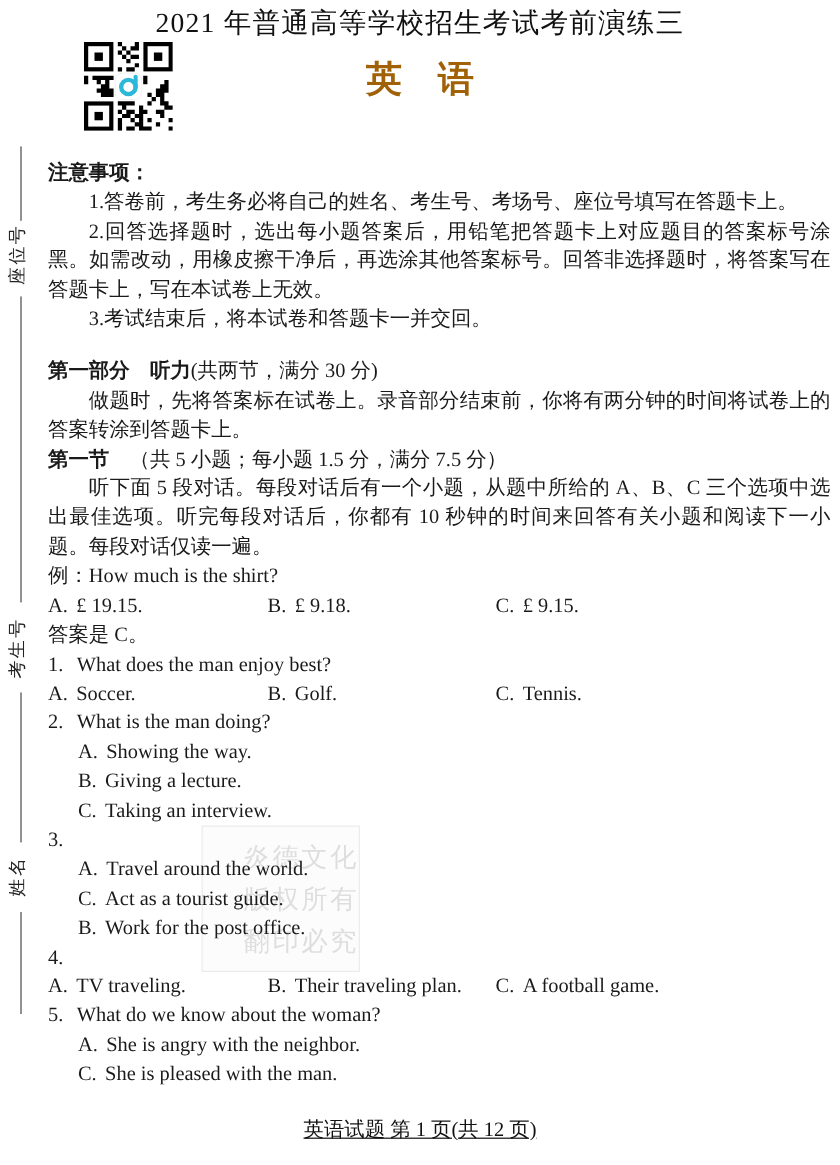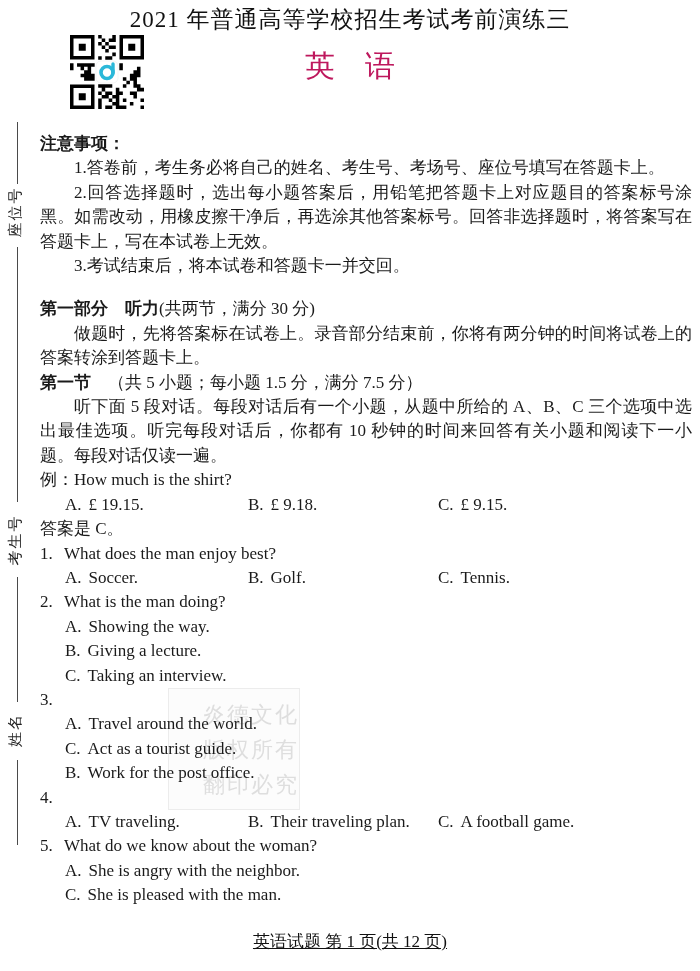--- a/index.html
+++ b/index.html
@@ -45,38 +45,38 @@
   }
 
   
   .header { position: relative; height: 132px; z-index: 1; }
   .paper-title {
     text-align: center; font-size: 23px; padding-top: 4px;
     letter-spacing: 1px; color: #111;
   }
   .subject-title {
     position: absolute; top: 46px; left: 0; width: 100%;
-    text-align: center; font-size: 30px; font-weight: normal; color: #be185d;
+    text-align: center; font-size: 30px; font-weight: bold; color: #a16207;
   }
   .qr-wrap { position: absolute; left: 70px; top: 35px; width: 74px; height: 74px; }
 
   
   .content {
     position: relative; z-index: 1;
     margin: 0 8px 0 40px;
     font-size: 17px; line-height: 24.4px;
   }
   .notice-heading { font-weight: bold; }
   .notice-item { text-indent: 2em; text-align: justify; }
   .part-heading { margin-top: 19px; }
   .part-heading .bold, .sec-heading .bold { font-weight: bold; }
   .intro-para { text-indent: 2em; text-align: justify; }
 
   .example-line { display: flex; }
-  .opt-row { display: flex; margin-left: 25px; }
+  .opt-row { display: flex; }
   .opt-row .col-a { width: 183px; }
   .opt-row .col-b { width: 190px; }
   .opt-key { margin-right: 7px; }
   .opt-stack { margin-left: 25px; }
   .q-line { display: flex; }
   .q-num { width: 24px; flex: none; }
 
   
   .page-footer {
     position: absolute; top: 930px; left: 0; width: 100%;

